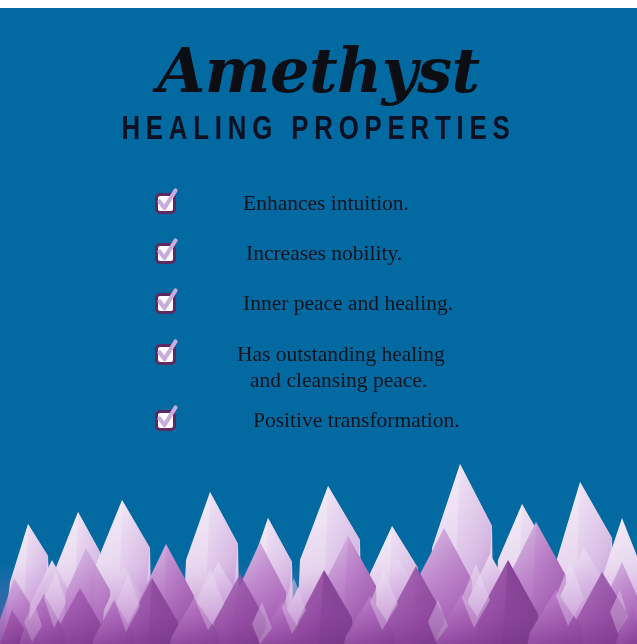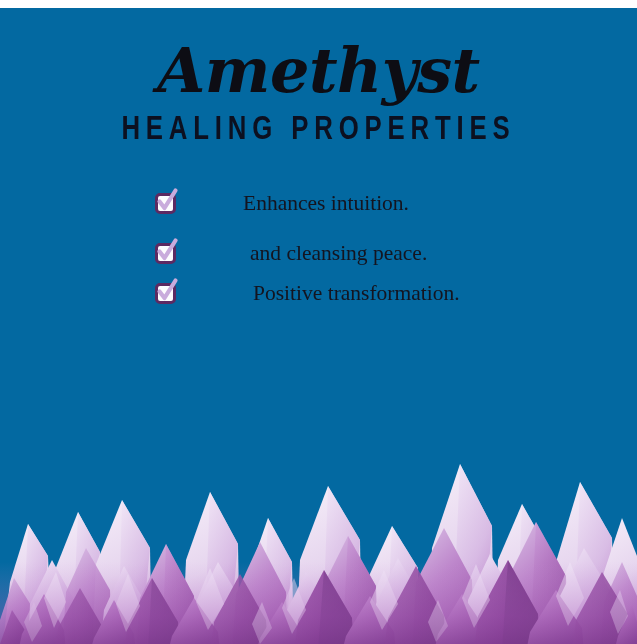--- a/index.html
+++ b/index.html
@@ -134,30 +134,48 @@
     <div class="list-item">
       <span class="checkbox">
         <span class="box"></span>
         <svg viewBox="0 0 22 26" aria-hidden="true">
           <path d="M2.5 12.5 L7.5 19 L18.5 1.5" fill="none" stroke="#c9abdc" stroke-width="4.2" stroke-linecap="round" stroke-linejoin="round"></path>
         </svg>
       </span>
       <span class="item-text pad-a">Enhances intuition.</span>
     </div>
 
-
+    <div class="list-item">
+      <span class="checkbox">
+        <span class="box"></span>
+        <svg viewBox="0 0 22 26" aria-hidden="true">
+          <path d="M2.5 12.5 L7.5 19 L18.5 1.5" fill="none" stroke="#c9abdc" stroke-width="4.2" stroke-linecap="round" stroke-linejoin="round"></path>
+        </svg>
+      </span>
+      <span class="item-text pad-b">Increases nobility.</span>
+    </div>
+
+    <div class="list-item">
+      <span class="checkbox">
+        <span class="box"></span>
+        <svg viewBox="0 0 22 26" aria-hidden="true">
+          <path d="M2.5 12.5 L7.5 19 L18.5 1.5" fill="none" stroke="#c9abdc" stroke-width="4.2" stroke-linecap="round" stroke-linejoin="round"></path>
+        </svg>
+      </span>
+      <span class="item-text pad-c">Inner peace and healing.</span>
+    </div>
 
     <div class="list-item tight">
       <span class="checkbox">
         <span class="box"></span>
         <svg viewBox="0 0 22 26" aria-hidden="true">
           <path d="M2.5 12.5 L7.5 19 L18.5 1.5" fill="none" stroke="#c9abdc" stroke-width="4.2" stroke-linecap="round" stroke-linejoin="round"></path>
         </svg>
       </span>
-      <span class="item-text pad-d"><span class="l2">and cleansing peace.</span></span>
+      <span class="item-text pad-d"><span>Has outstanding healing</span><span class="l2">and cleansing peace.</span></span>
     </div>
 
     <div class="list-item">
       <span class="checkbox">
         <span class="box"></span>
         <svg viewBox="0 0 22 26" aria-hidden="true">
           <path d="M2.5 12.5 L7.5 19 L18.5 1.5" fill="none" stroke="#c9abdc" stroke-width="4.2" stroke-linecap="round" stroke-linejoin="round"></path>
         </svg>
       </span>
       <span class="item-text pad-e">Positive transformation.</span>

